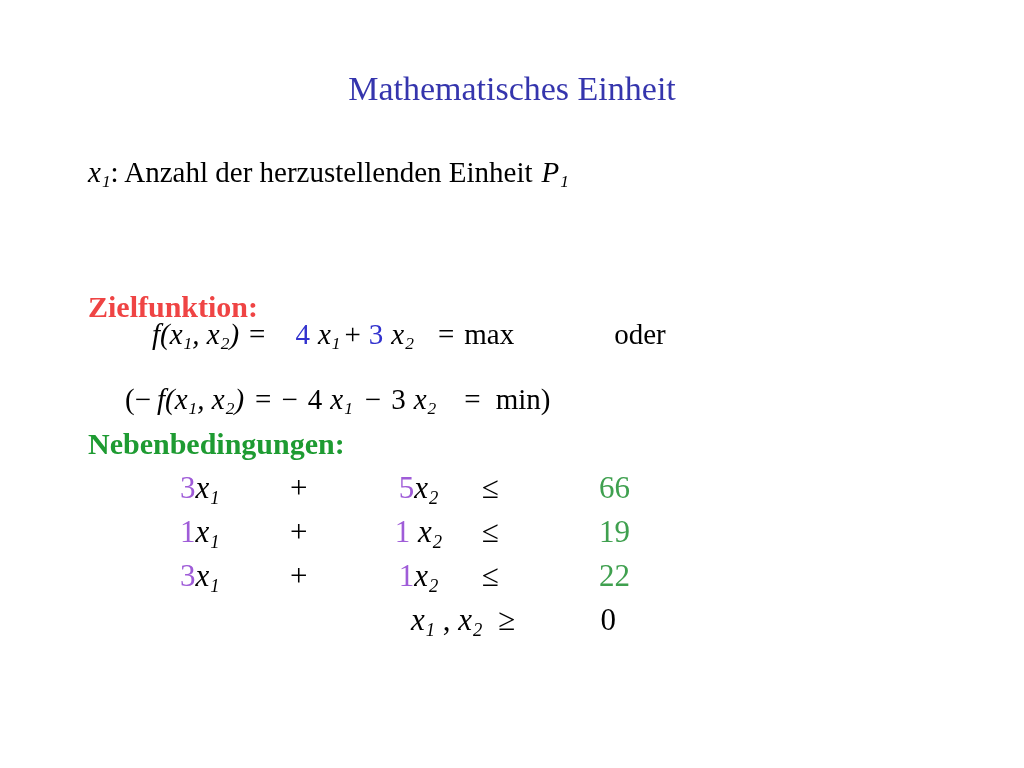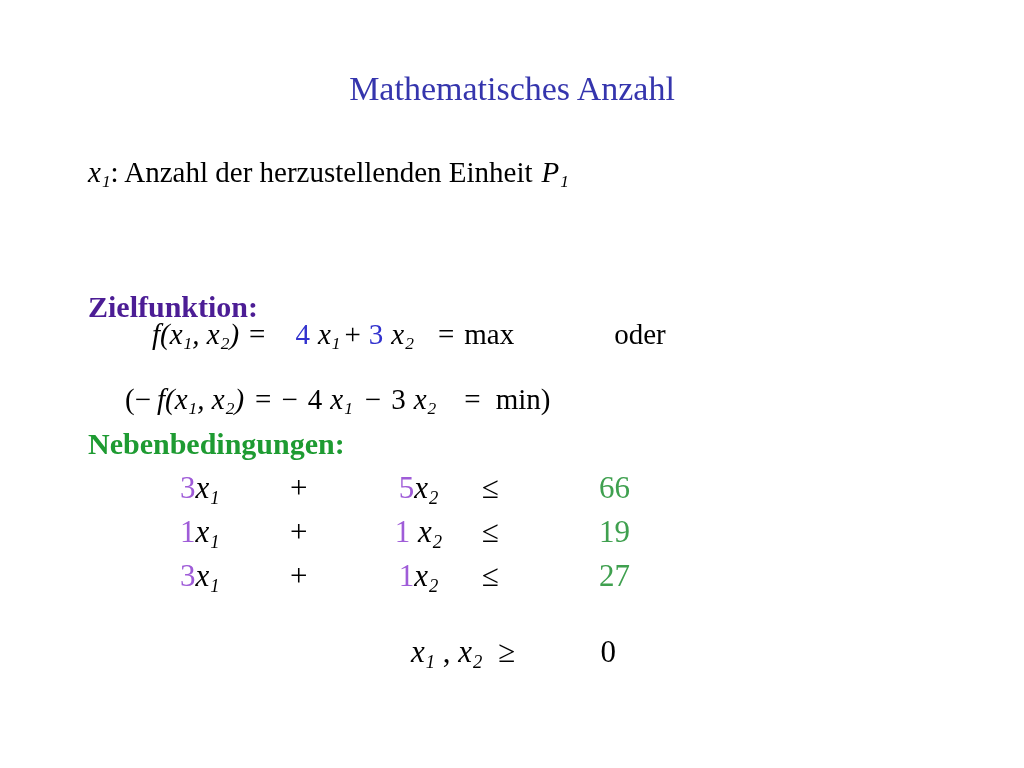--- a/index.html
+++ b/index.html
@@ -14,21 +14,21 @@
   .line{position:absolute;white-space:nowrap;font-size:29px;line-height:1.15;}
   .title{
     position:absolute;top:70px;left:0;width:100%;
     text-align:center;margin:0;
     font-size:34px;font-weight:normal;
     color:#3535AD;
   }
   .it{font-style:italic;}
   sub.ss{font-style:italic;font-size:0.60em;line-height:0;vertical-align:-0.30em;margin-left:1px;}
   .heading{font-weight:bold;font-size:30px;}
-  .red{color:#4c1d95;}
+  .red{color:#ef4444;}
   .greenh{color:#1E9B32;}
   .bluec{color:#3232CE;}
   
   .def1{top:156px;left:88px;}
   .def2{top:202px;left:88px;}
   .zf{top:290px;left:88px;}
   .obj1{top:318px;left:152px;}
   .obj2{top:383px;left:125px;}
   .nb{top:427px;left:88px;}
   .desc{font-family:Liberation Serif, serif;}
@@ -44,35 +44,35 @@
   .negA{margin-left:10px;margin-right:10px;}
   .minusop{margin-left:12px;margin-right:10px;}
   .eqD{margin-left:28px;margin-right:15px;}
   
   .c-row{
     position:absolute;left:180px;
     font-size:31px;line-height:1.15;white-space:nowrap;
     display:grid;
     grid-template-columns:110px 95px 67px 30px 48px 100px;
   }
-  .r0{top:470px;} .r1{top:514px;} .r2{top:558px;} .r3{top:602px;margin-top:32px;}
+  .r0{top:470px;} .r1{top:514px;} .r2{top:558px;} .r3{top:602px;}
   .cell{display:block;}
   .t2{text-align:center;}
   .rhs{text-align:right;color:#3FA04F;}
   .coef{color:#9F5CD8;}
   .r3 .t2{transform:translateX(26px);}
   .r3 .rel{transform:translateX(16px);}
   .r3 .rhs{transform:translateX(-14px);color:#000000;}
 </style>
 </head>
 <body>
 
 <div class="slide">
 
-  <h1 class="title">Mathematisches Anzahl</h1>
+  <h1 class="title">Mathematisches Einheit</h1>
 
   <div class="line def1"><span class="it">x</span><sub class="ss">1</sub><span class="desc">: Anzahl der herzustellenden Einheit</span><span class="it unit">P</span><sub class="ss">1</sub></div>
 
 
   <div class="line zf heading red">Zielfunktion:</div>
 
   <div class="line obj1"><span class="it">f(x</span><sub class="ss">1</sub><span class="it">, x</span><sub class="ss">2</sub><span class="it">)</span><span class="eqA">=</span><span class="bluec coefsp">4</span><span class="it">x</span><sub class="ss">1</sub><span class="plusop">+</span><span class="bluec coefsp">3</span><span class="it">x</span><sub class="ss">2</sub><span class="eqB">=</span><span>max</span><span class="oder">oder</span></div>
 
   <div class="line obj2"><span class="openp">(−</span><span class="it">f(x</span><sub class="ss">1</sub><span class="it">, x</span><sub class="ss">2</sub><span class="it">)</span><span class="eqC">=</span><span class="negA">−</span><span class="coefsp">4</span><span class="it">x</span><sub class="ss">1</sub><span class="minusop">−</span><span class="coefsp">3</span><span class="it">x</span><sub class="ss">2</sub><span class="eqD">=</span><span>min)</span></div>
 
@@ -95,21 +95,21 @@
     <span class="cell rel">≤</span>
     <span class="cell rhs">19</span>
   </div>
 
   <div class="c-row r2">
     <span class="cell t1"><span class="coef">3</span><span class="it">x</span><sub class="ss">1</sub></span>
     <span class="cell op">+</span>
     <span class="cell t2"><span class="coef">1</span><span class="it">x</span><sub class="ss">2</sub></span>
     <span class="cell"></span>
     <span class="cell rel">≤</span>
-    <span class="cell rhs">27</span>
+    <span class="cell rhs">22</span>
   </div>
 
   <div class="c-row r3">
     <span class="cell t1"></span>
     <span class="cell op"></span>
     <span class="cell t2"><span class="it">x</span><sub class="ss">1</sub><span> , </span><span class="it">x</span><sub class="ss">2</sub></span>
     <span class="cell"></span>
     <span class="cell rel">≥</span>
     <span class="cell rhs">0</span>
   </div>

